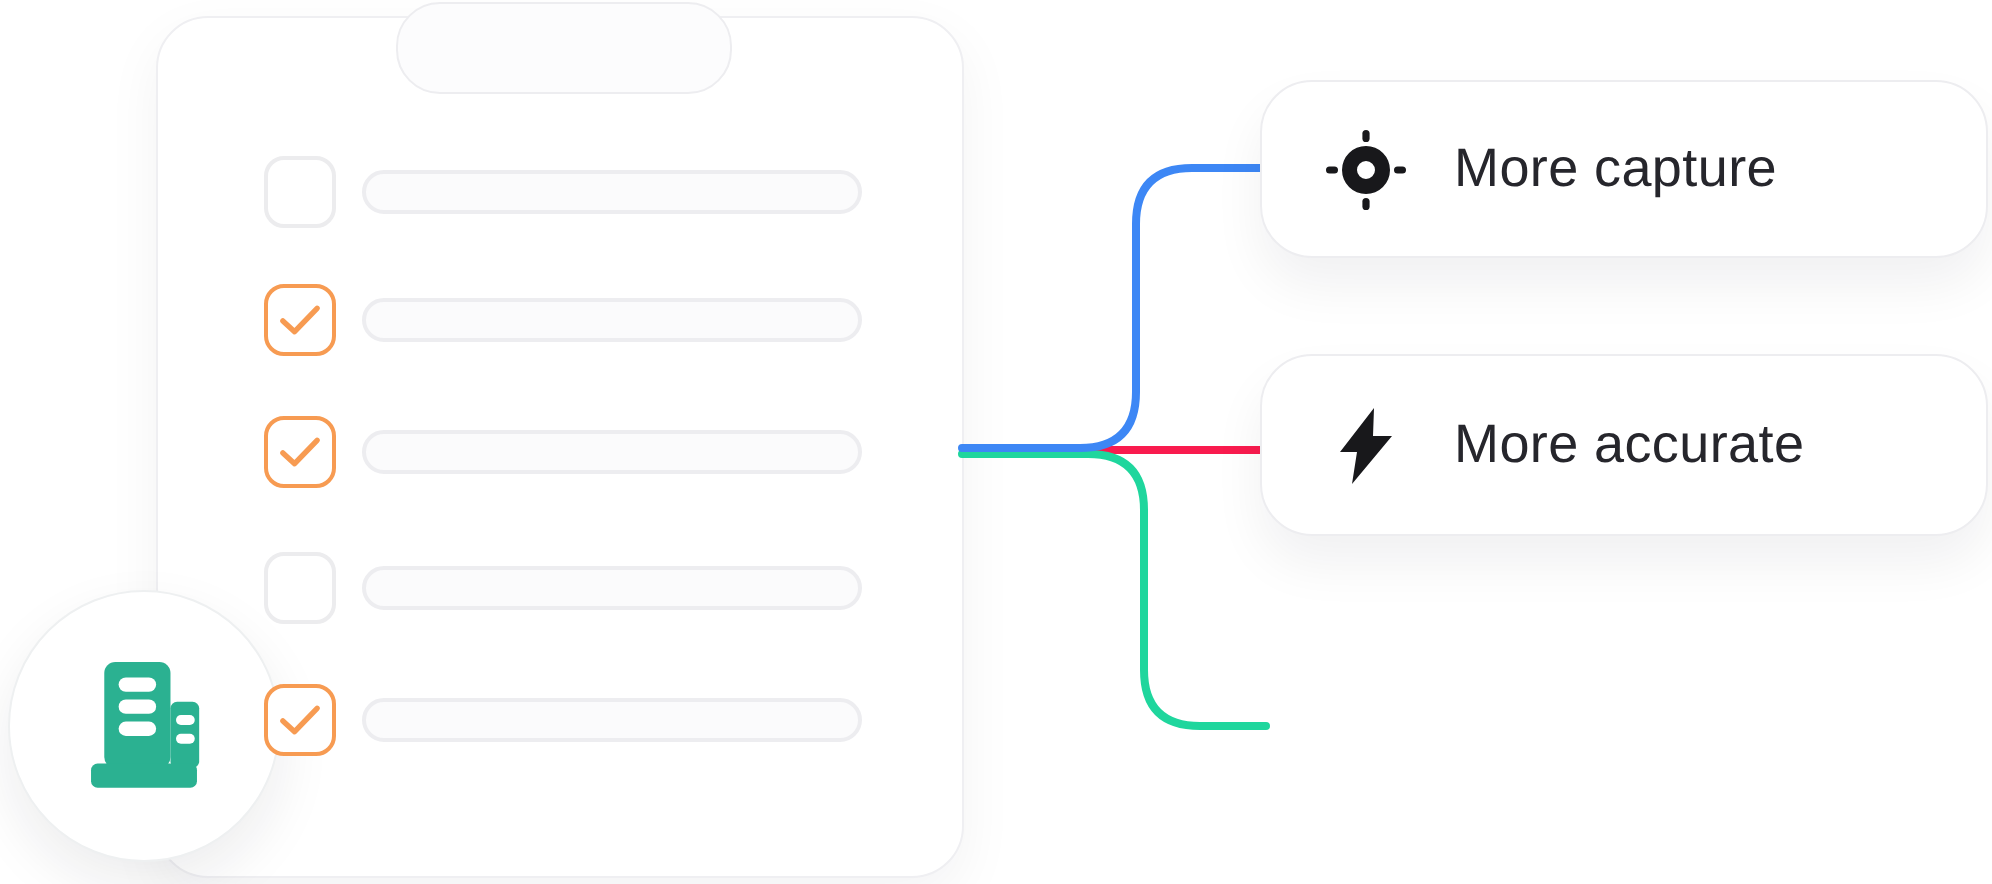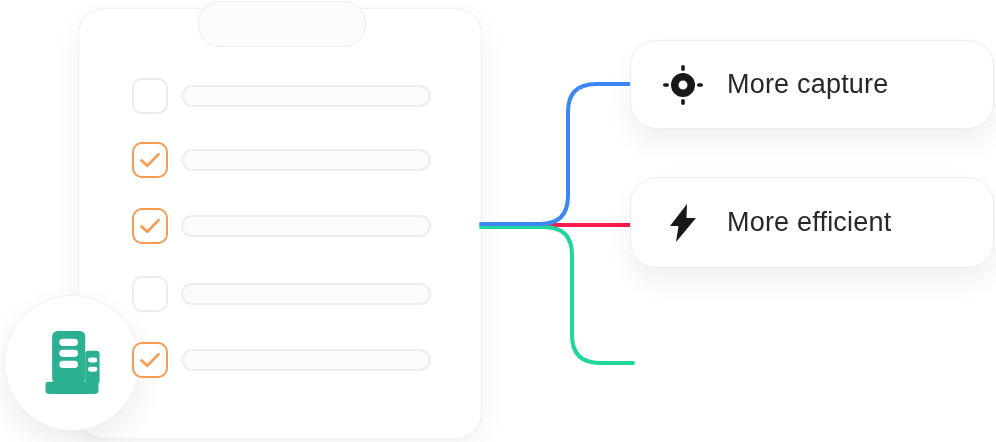--- a/index.html
+++ b/index.html
@@ -120,21 +120,21 @@
     </svg>
     <span class="feature-label">More capture</span>
   </div>
 
   <div class="feature-card feature-2">
     <svg class="feature-icon" viewBox="0 0 40 40">
       <g fill="#18181b">
         <path d="M24 1 L7 23 h8.5 L13 39 L33 15 h-9.5 Z"></path>
       </g>
     </svg>
-    <span class="feature-label">More efficient</span>
+    <span class="feature-label">More accurate</span>
   </div>
 
 
   <div class="badge-circle">
     <svg width="62" height="64" viewBox="0 0 56 58">
       <g fill="#2bb191">
         <rect x="10" y="0" width="30" height="48" rx="5"></rect>
         <rect x="40" y="18" width="13" height="30" rx="3"></rect>
         <rect x="4" y="46" width="48" height="11" rx="3"></rect>
       </g>

